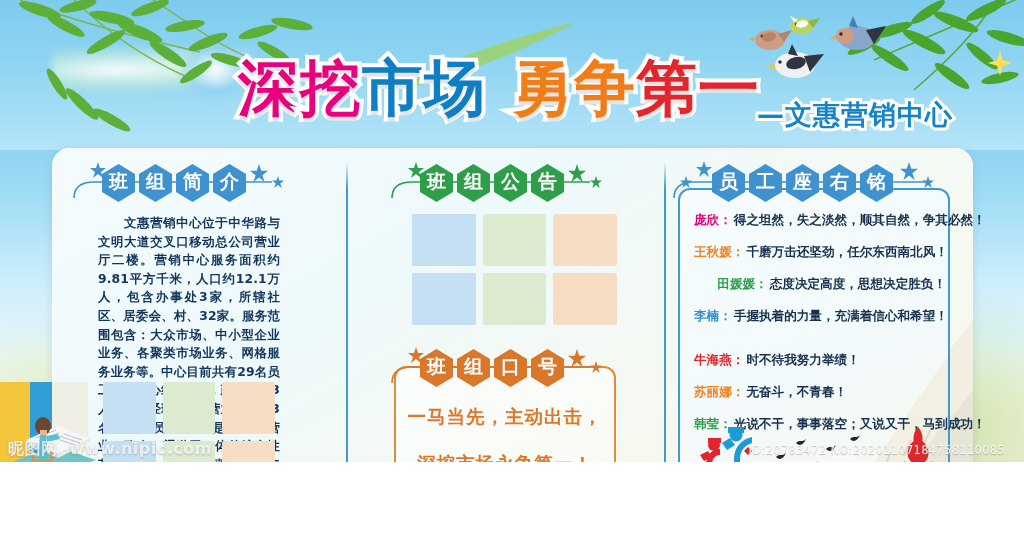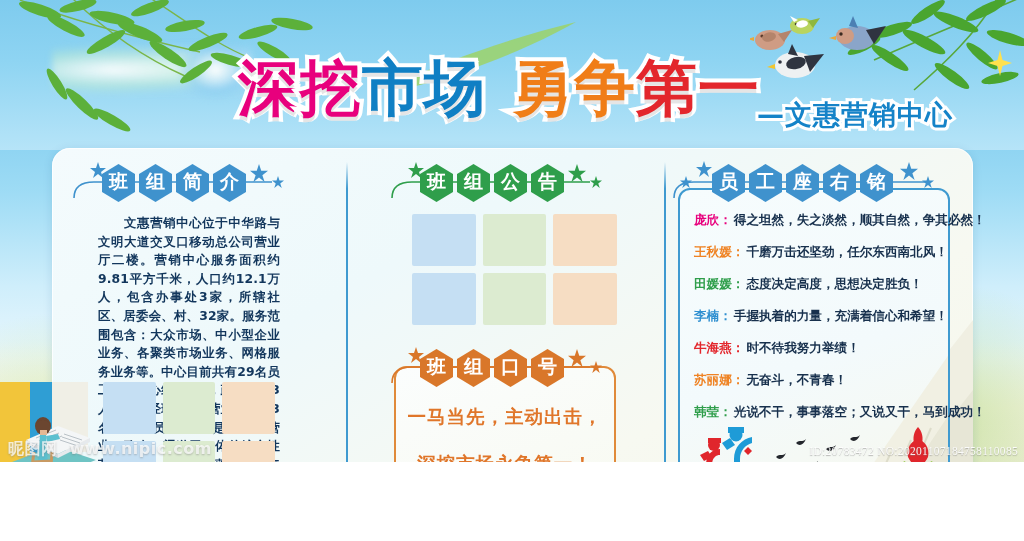--- a/index.html
+++ b/index.html
@@ -144,24 +144,23 @@
   .motto-name { margin-right:2px; }
   .motto-text { color:#17304d; }
 
   .wm-left {
     position:absolute; left:8px; bottom:2px; font-size:16px; font-weight:700;
     color:rgba(255,255,255,.75); letter-spacing:.5px;
     text-shadow: 0 1px 2px rgba(120,120,120,.45);
     margin-top: 20px;
   }
   .wm-right {
-    position:absolute; right:6px; bottom:5px; font-size:11.5px;
+    position:absolute; right:19px; bottom:5px; font-size:11.5px;
     color:rgba(255,255,255,.9); letter-spacing:.3px;
     text-shadow: 0 1px 1px rgba(120,120,120,.5);
-    font-family: Liberation Serif, serif;
   }
 </style>
 </head>
 <body>
 
 <div id="stage">
 
   <div class="sky-top"></div>
   <div class="ground"></div>
   <div class="soft-green-l"></div>
@@ -455,25 +454,25 @@
 
   <div style="position:absolute; left:694px; top:212px; width:252px;">
     <div class="motto-row" style="margin-bottom:15px;">
       <span class="motto-name" style="color:#e8007d">庞欣：</span>
       <span class="motto-text">得之坦然，失之淡然，顺其自然，争其必然！</span>
     </div>
     <div class="motto-row" style="margin-bottom:15px;">
       <span class="motto-name" style="color:#ef8324">王秋媛：</span>
       <span class="motto-text">千磨万击还坚劲，任尔东西南北风！</span>
     </div>
-    <div class="motto-row" style="margin-bottom:15px;">
+    <div class="motto-row" style="margin-bottom:15px;justify-content:flex-end;">
       <span class="motto-name" style="color:#2f9e4b">田媛媛：</span>
       <span class="motto-text">态度决定高度，思想决定胜负！</span>
     </div>
-    <div class="motto-row" style="margin-bottom:15px;">
+    <div class="motto-row" style="margin-bottom:27px;">
       <span class="motto-name" style="color:#2f8fd0">李楠：</span>
       <span class="motto-text">手握执着的力量，充满着信心和希望！</span>
     </div>
     <div class="motto-row" style="margin-bottom:15px;">
       <span class="motto-name" style="color:#e3262c">牛海燕：</span>
       <span class="motto-text">时不待我努力举绩！</span>
     </div>
     <div class="motto-row" style="margin-bottom:15px;">
       <span class="motto-name" style="color:#ef8324">苏丽娜：</span>
       <span class="motto-text">无奋斗，不青春！</span>

